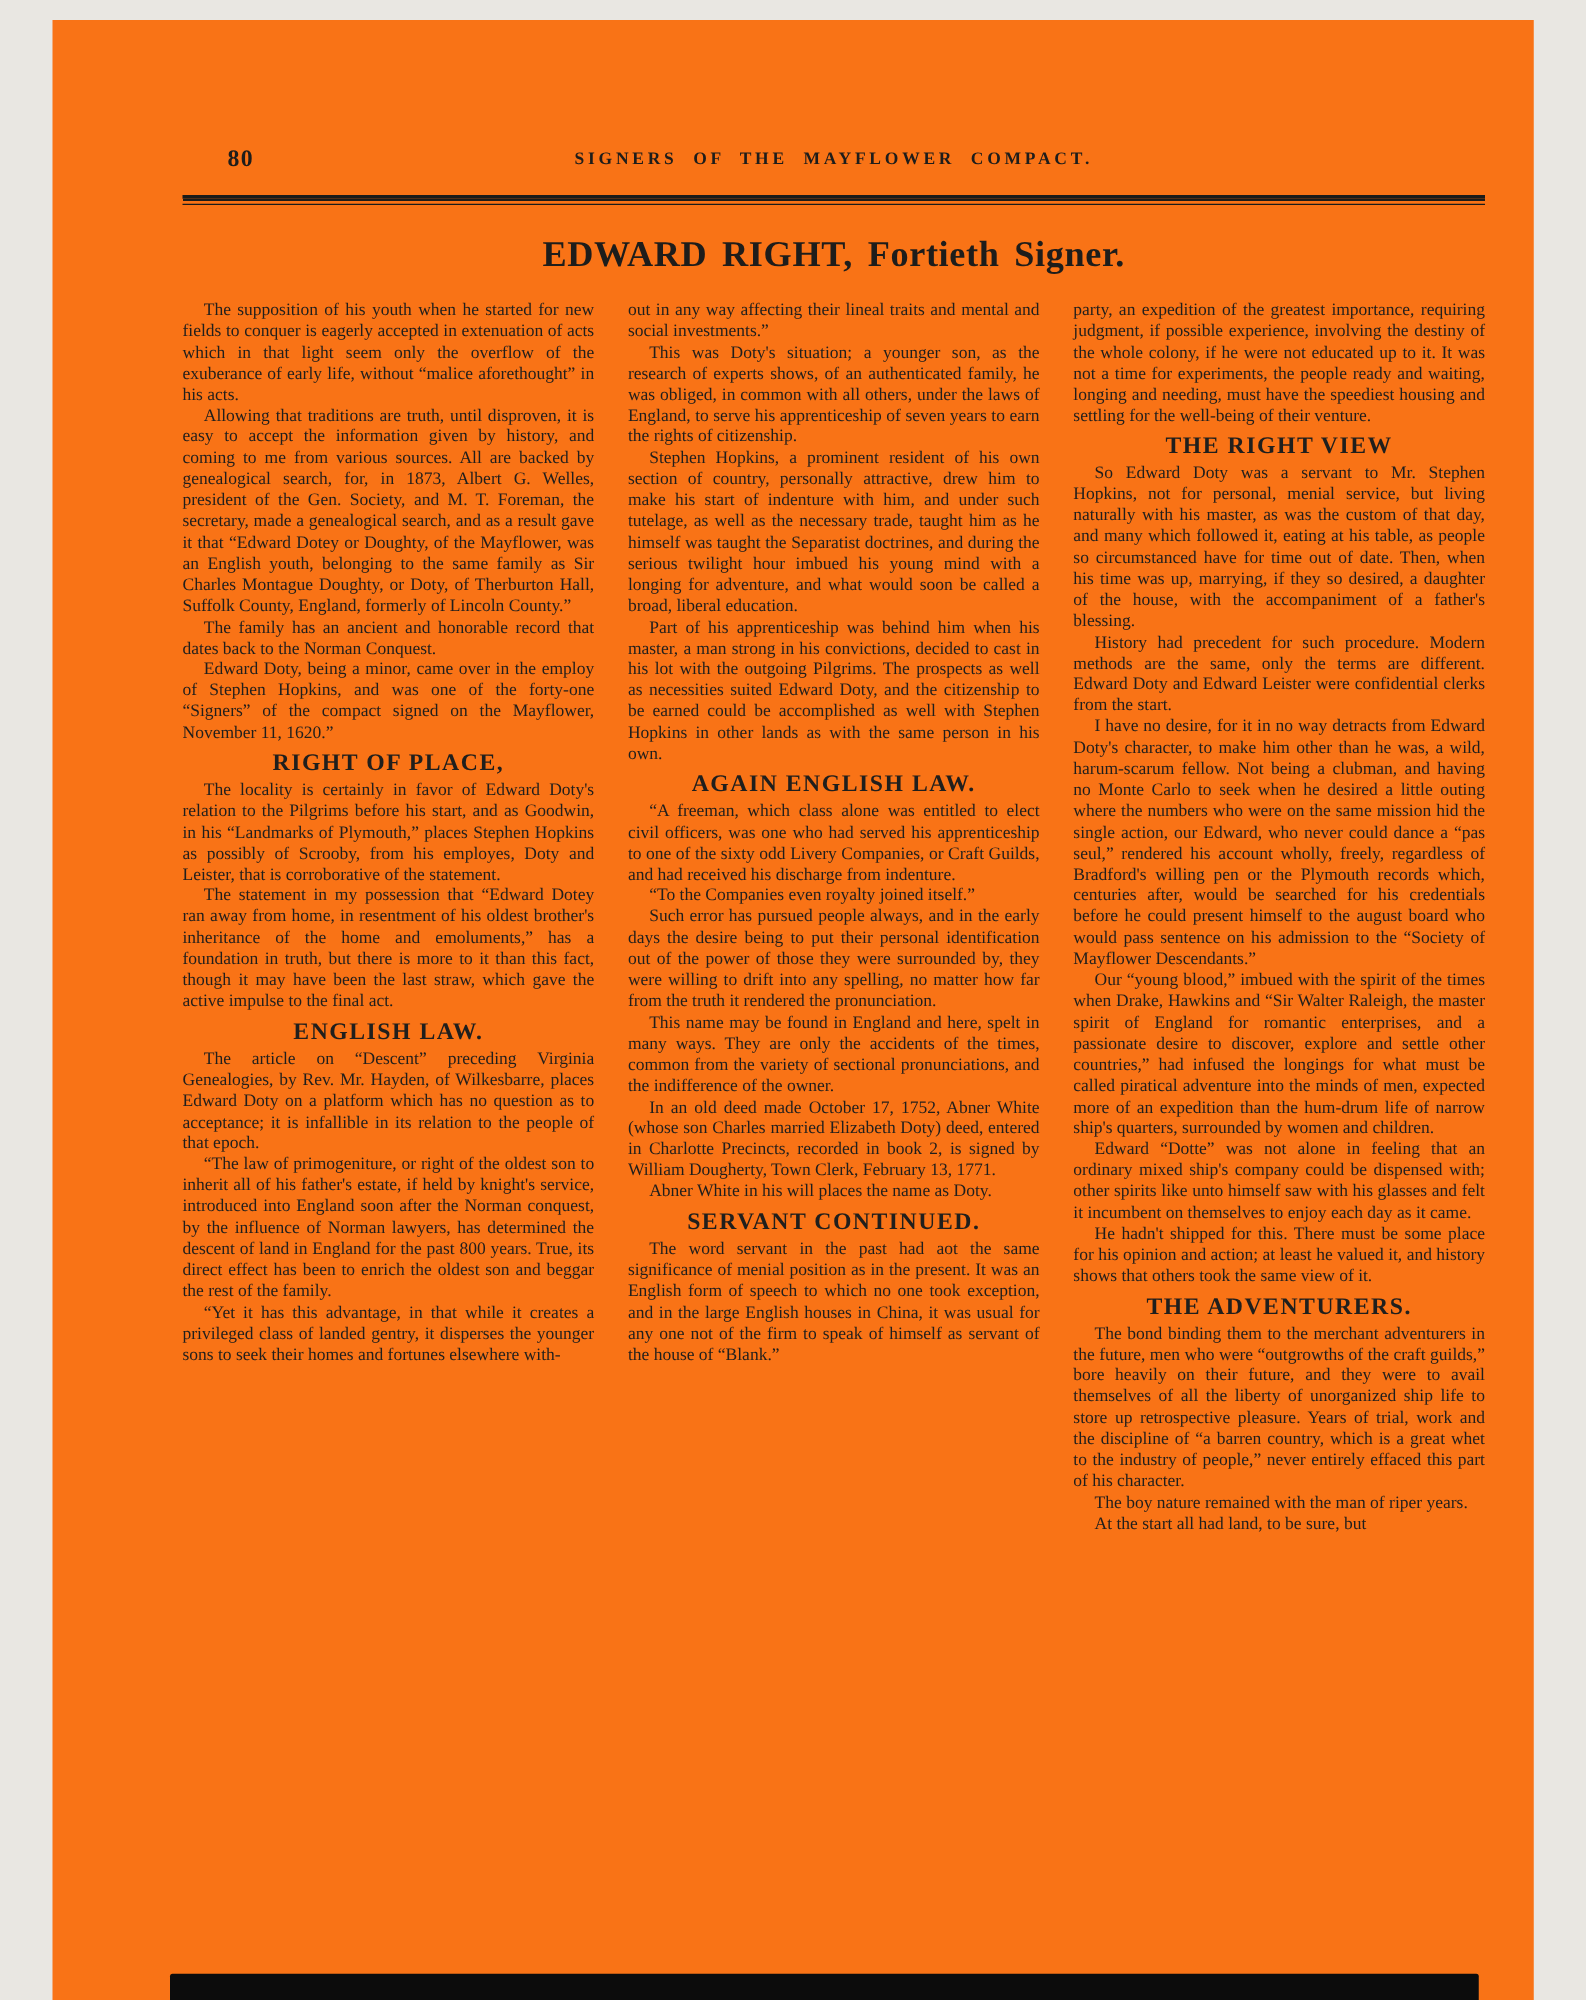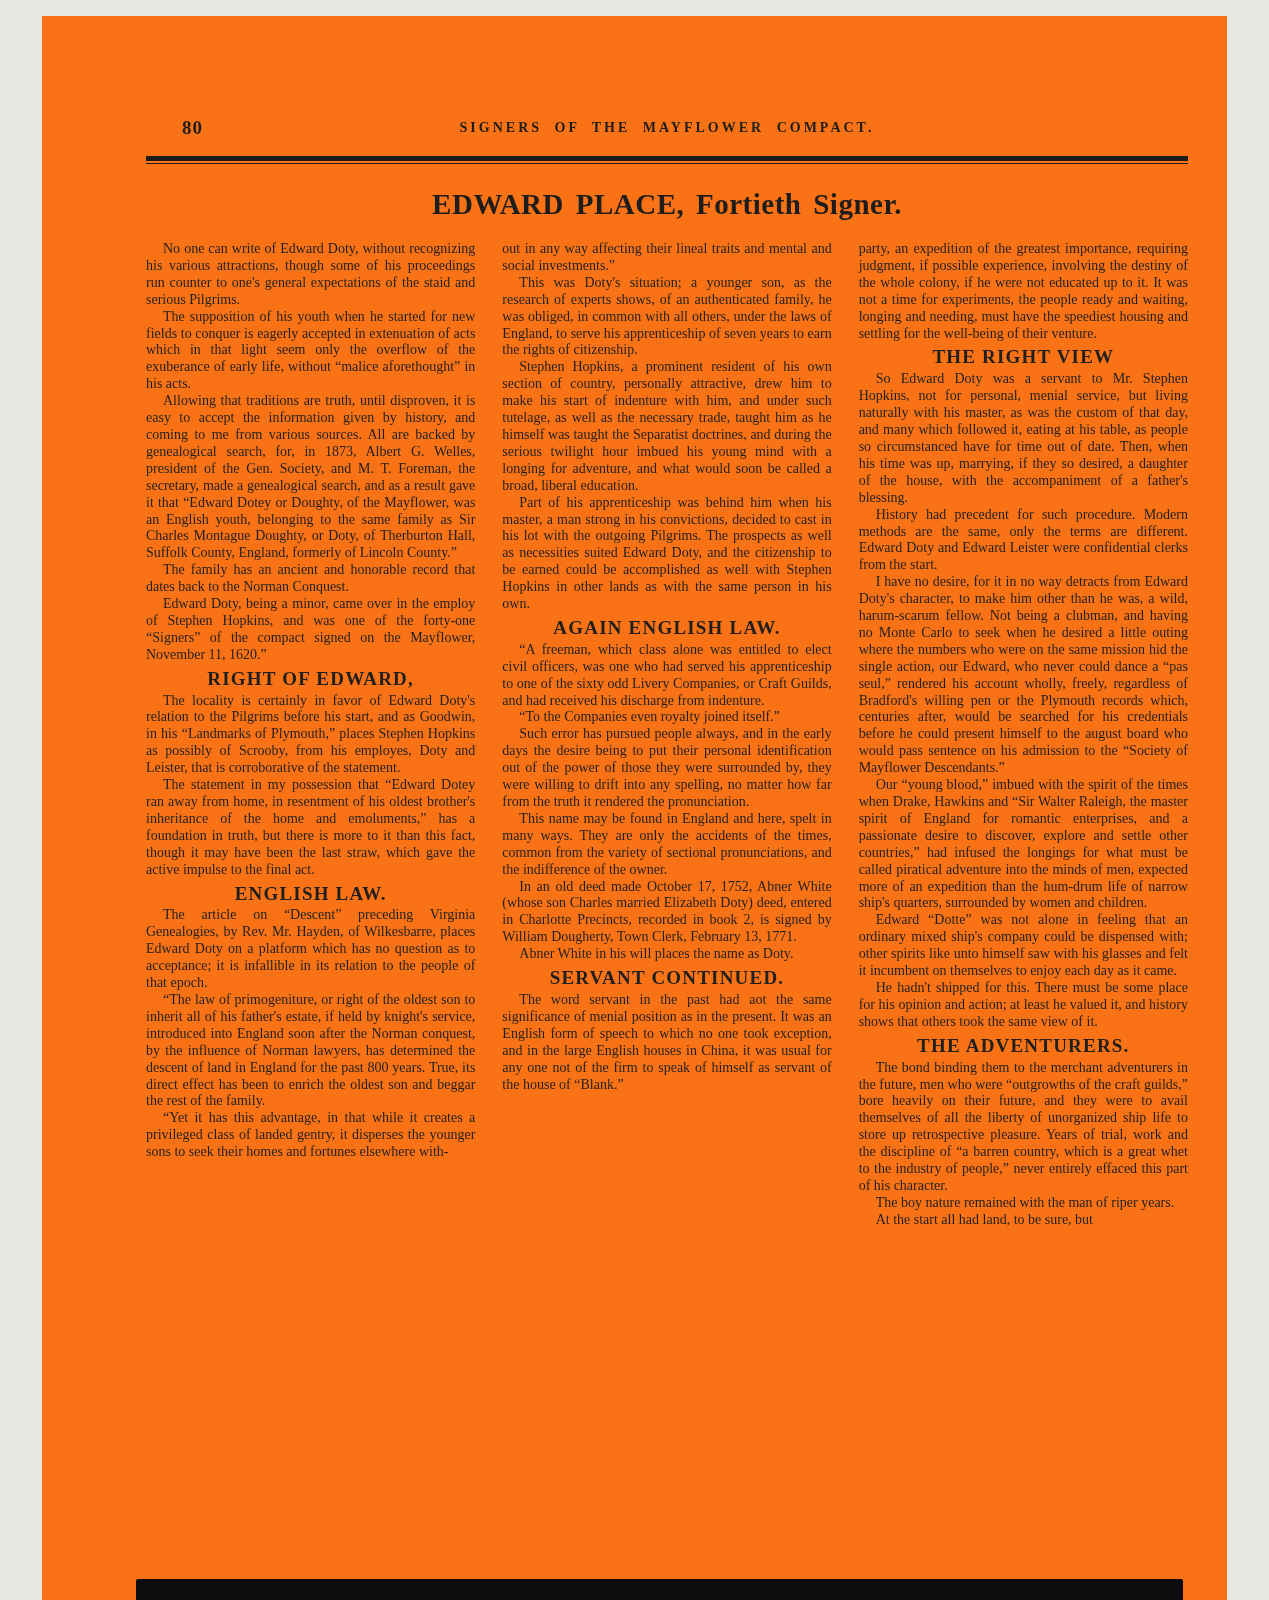--- a/index.html
+++ b/index.html
@@ -92,30 +92,29 @@
 <div class="sheet">
   <div class="content">
 
     <header class="page-header">
       <span class="page-number">80</span>
       <span class="running-title">SIGNERS OF THE MAYFLOWER COMPACT.</span>
     </header>
 
     <div class="header-rule"></div>
 
-    <h1 class="article-title">EDWARD PLACE, Fortieth Signer.</h1>
+    <h1 class="article-title">EDWARD RIGHT, Fortieth Signer.</h1>
 
     <main class="columns">
       <section class="col">
-          <p>No one can write of Edward Doty, without recognizing his various attractions, though some of his proceedings run counter to one's general expectations of the staid and serious Pilgrims.</p>
           <p>The supposition of his youth when he started for new fields to conquer is eagerly accepted in extenuation of acts which in that light seem only the overflow of the exuberance of early life, without “malice aforethought” in his acts.</p>
           <p>Allowing that traditions are truth, until disproven, it is easy to accept the information given by history, and coming to me from various sources. All are backed by genealogical search, for, in 1873, Albert G. Welles, president of the Gen. Society, and M. T. Foreman, the secretary, made a genealogical search, and as a result gave it that “Edward Dotey or Doughty, of the Mayflower, was an English youth, belonging to the same family as Sir Charles Montague Doughty, or Doty, of Therburton Hall, Suffolk County, England, formerly of Lincoln County.”</p>
           <p>The family has an ancient and honorable record that dates back to the Norman Conquest.</p>
           <p>Edward Doty, being a minor, came over in the employ of Stephen Hopkins, and was one of the forty-one “Signers” of the compact signed on the Mayflower, November 11, 1620.”</p>
-          <h3>RIGHT OF EDWARD,</h3>
+          <h3>RIGHT OF PLACE,</h3>
           <p>The locality is certainly in favor of Edward Doty's relation to the Pilgrims before his start, and as Goodwin, in his “Landmarks of Plymouth,” places Stephen Hopkins as possibly of Scrooby, from his employes, Doty and Leister, that is corroborative of the statement.</p>
           <p>The statement in my possession that “Edward Dotey ran away from home, in resentment of his oldest brother's inheritance of the home and emoluments,” has a foundation in truth, but there is more to it than this fact, though it may have been the last straw, which gave the active impulse to the final act.</p>
           <h3>ENGLISH LAW.</h3>
           <p>The article on “Descent” preceding Virginia Genealogies, by Rev. Mr. Hayden, of Wilkesbarre, places Edward Doty on a platform which has no question as to acceptance; it is infallible in its relation to the people of that epoch.</p>
           <p>“The law of primogeniture, or right of the oldest son to inherit all of his father's estate, if held by knight's service, introduced into England soon after the Norman conquest, by the influence of Norman lawyers, has determined the descent of land in England for the past 800 years. True, its direct effect has been to enrich the oldest son and beggar the rest of the family.</p>
           <p>“Yet it has this advantage, in that while it creates a privileged class of landed gentry, it disperses the younger sons to seek their homes and fortunes elsewhere with-</p>
         </section>
       <section class="col">
           <p class="pc">out in any way affecting their lineal traits and mental and social investments.”</p>
           <p>This was Doty's situation; a younger son, as the research of experts shows, of an authenticated family, he was obliged, in common with all others, under the laws of England, to serve his apprenticeship of seven years to earn the rights of citizenship.</p>

